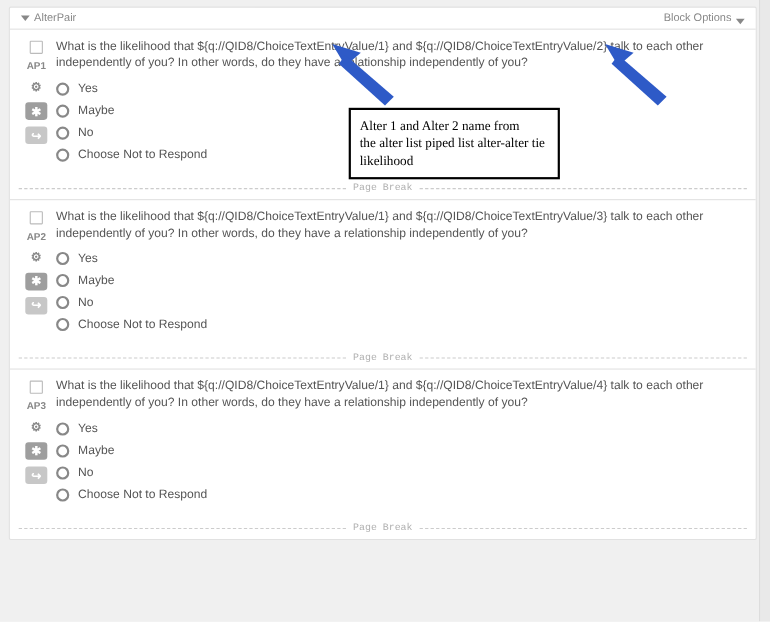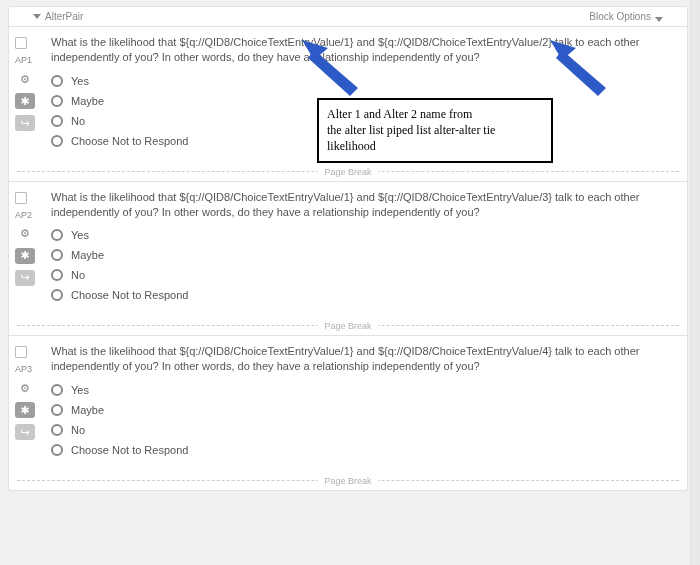--- a/index.html
+++ b/index.html
@@ -33,21 +33,21 @@
   .block {
     background: var(--bg);
     margin: 6px 12px 6px 8px;
     border: 1px solid var(--border);
     border-radius: 2px;
   }
   .block-header {
     display: flex;
     justify-content: space-between;
     align-items: center;
-    padding: 4px 24px;
+    padding: 4px 10px;
     border-bottom: 1px solid var(--border);
     color: var(--text-muted);
     font-size: 10px;
   }
   .block-header .left { display:flex; align-items:center; gap:4px; }
   .disclosure {
     width:0; height:0;
     border-left:4px solid transparent;
     border-right:4px solid transparent;
     border-top:5px solid #888;
@@ -58,22 +58,24 @@
     border-top: 1px solid var(--border);
     padding: 8px 10px 14px 6px;
     position: relative;
   }
   .question:first-of-type { border-top:none; }
   .gutter {
     width: 36px;
     flex-shrink: 0;
     display: flex;
     flex-direction: column;
+    align-items: center;
     gap: 6px;
     padding-top: 2px;
+    font-weight: bold;
   }
   .q-select {
     width: 12px; height: 12px;
     border: 1px solid #bbb;
     background: #fff;
     border-radius: 1px;
   }
   .q-id {
     font-size: 9px;
     color: var(--text-muted);
@@ -103,40 +105,41 @@
     border: 2px solid #888;
     border-radius: 50%;
     background: #fff;
     flex-shrink:0;
   }
   .page-break-row {
     position: relative;
     text-align: center;
     margin: 4px 0 4px 0;
     height: 12px;
+    font-family: Liberation Mono, monospace;
   }
   .page-break-row::before {
     content: "";
     position: absolute;
     left: 8px; right: 8px; top: 50%;
     border-top: 1px dashed #ccc;
   }
   .page-break-row span {
     position: relative;
     background: var(--bg);
     padding: 0 6px;
     font-size: 9px;
     color: #b0b0b0;
   }
   
   .annot {
     position:absolute;
     left: 317px;
     top: 98px;
-    width: 236px;
+    width: 192px;
     background: #fff;
     border: 2px solid var(--callout-border);
     padding: 6px 8px;
     font-family: "Comic Sans MS", "Segoe Script", cursive;
     font-size: 12px;
     color: #000;
     line-height: 1.35;
     z-index: 10;
   }
   .annot b { font-weight: normal; }

